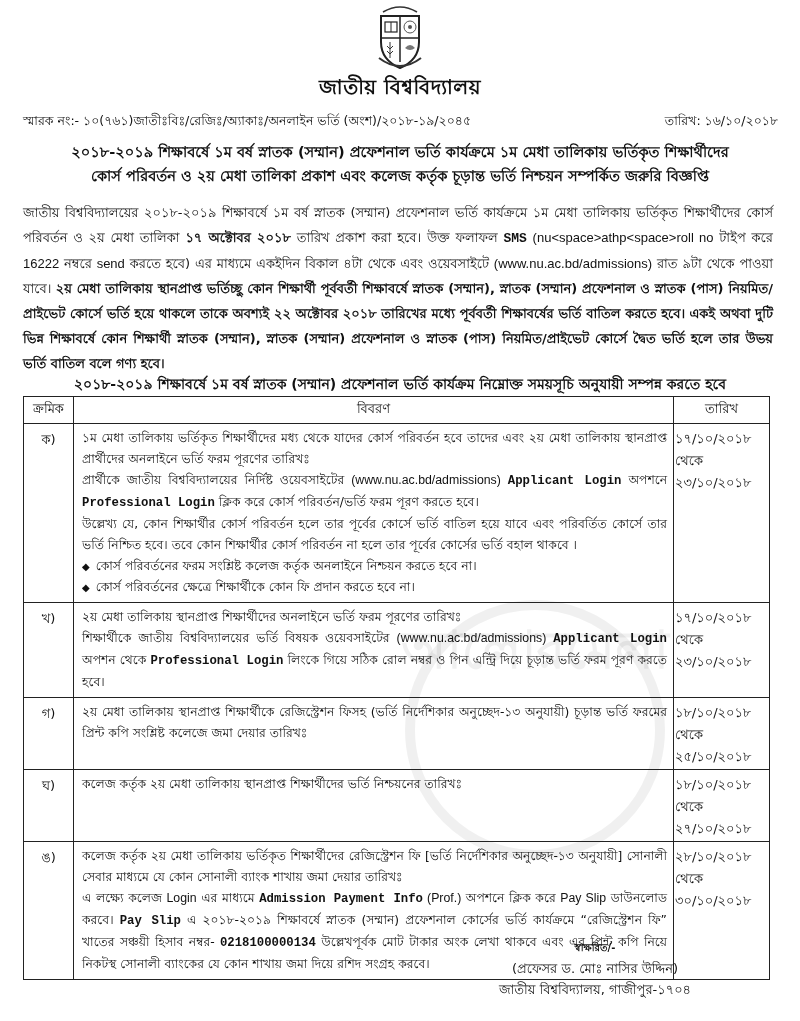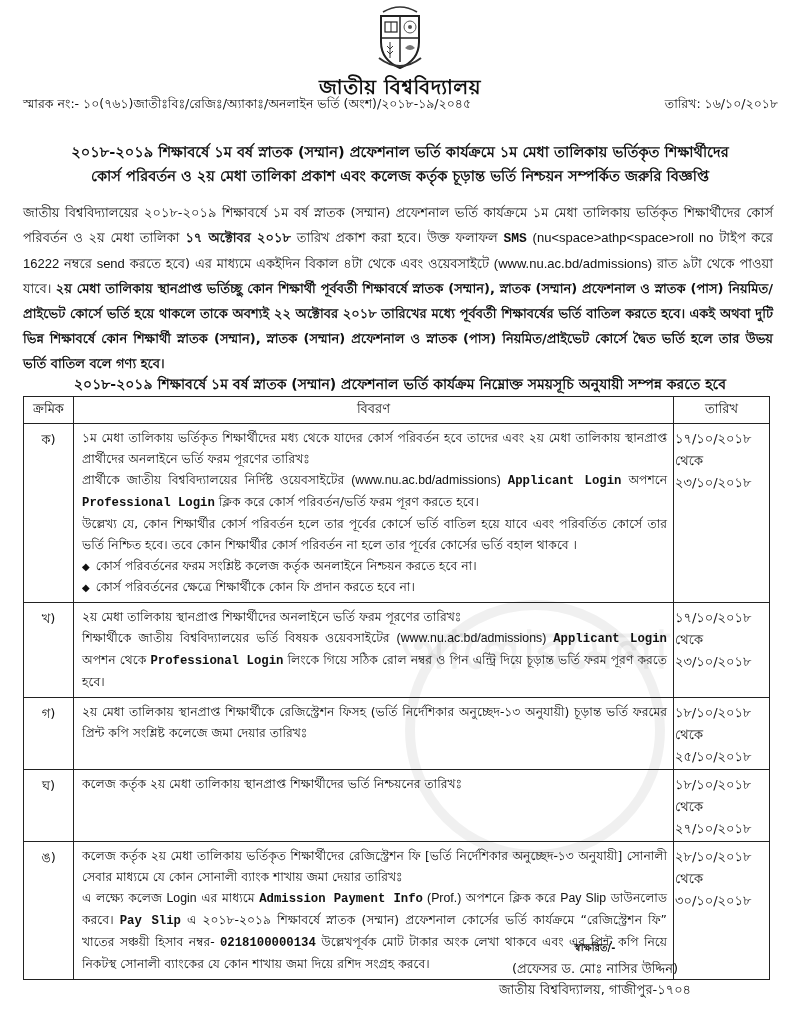--- a/index.html
+++ b/index.html
@@ -4,21 +4,21 @@
 <style>
   html, body { margin:0; padding:0; background:#ffffff; }
   body { width:800px; height:1021px; position:relative; overflow:hidden;
          font-family:"DejaVu Sans", sans-serif; color:#111; }
   .page { position:absolute; left:0; top:0; width:800px; height:1021px; }
 
   .logo { position:absolute; left:375px; top:2px; width:50px; height:68px; }
   .uni-title { position:absolute; left:0; width:800px; top:72px; text-align:center;
                font-size:20px; font-weight:bold; letter-spacing:0.5px; }
 
-  .memo-row { position:absolute; left:23px; top:95px; width:755px; height:22px; font-size:12.5px; }
+  .memo-row { position:absolute; left:23px; top:112px; width:755px; height:22px; font-size:12.5px; }
   .memo-no { position:absolute; left:0; top:0; white-space:nowrap; }
   .memo-date { position:absolute; right:0; top:0; white-space:nowrap; }
 
   .heading { position:absolute; left:20px; width:760px; top:140px; text-align:center;
              font-size:14.6px; font-weight:bold; line-height:24px; }
 
   .intro { position:absolute; left:23px; width:750px; top:200px; font-size:13px;
            line-height:25px; text-align:justify; }
   .intro b { font-weight:bold; }
   .u { text-underline-offset:3px; }

